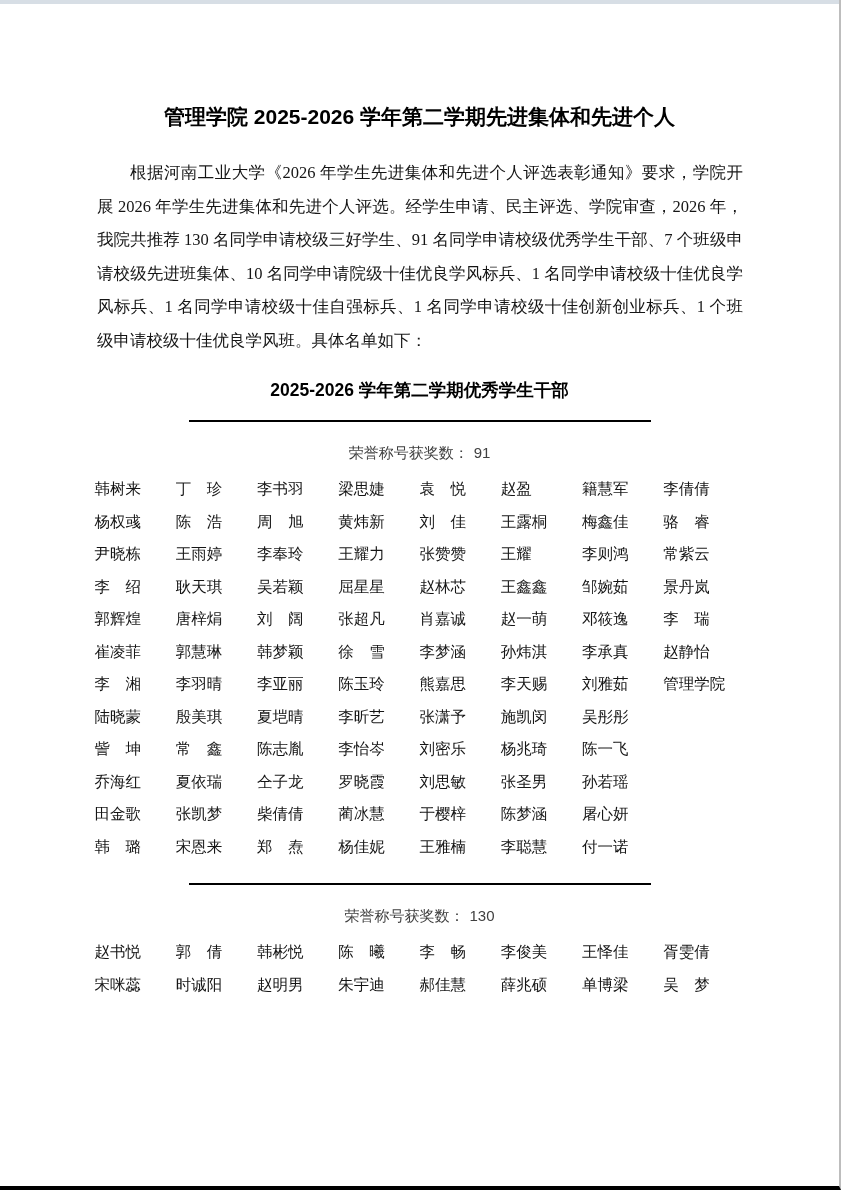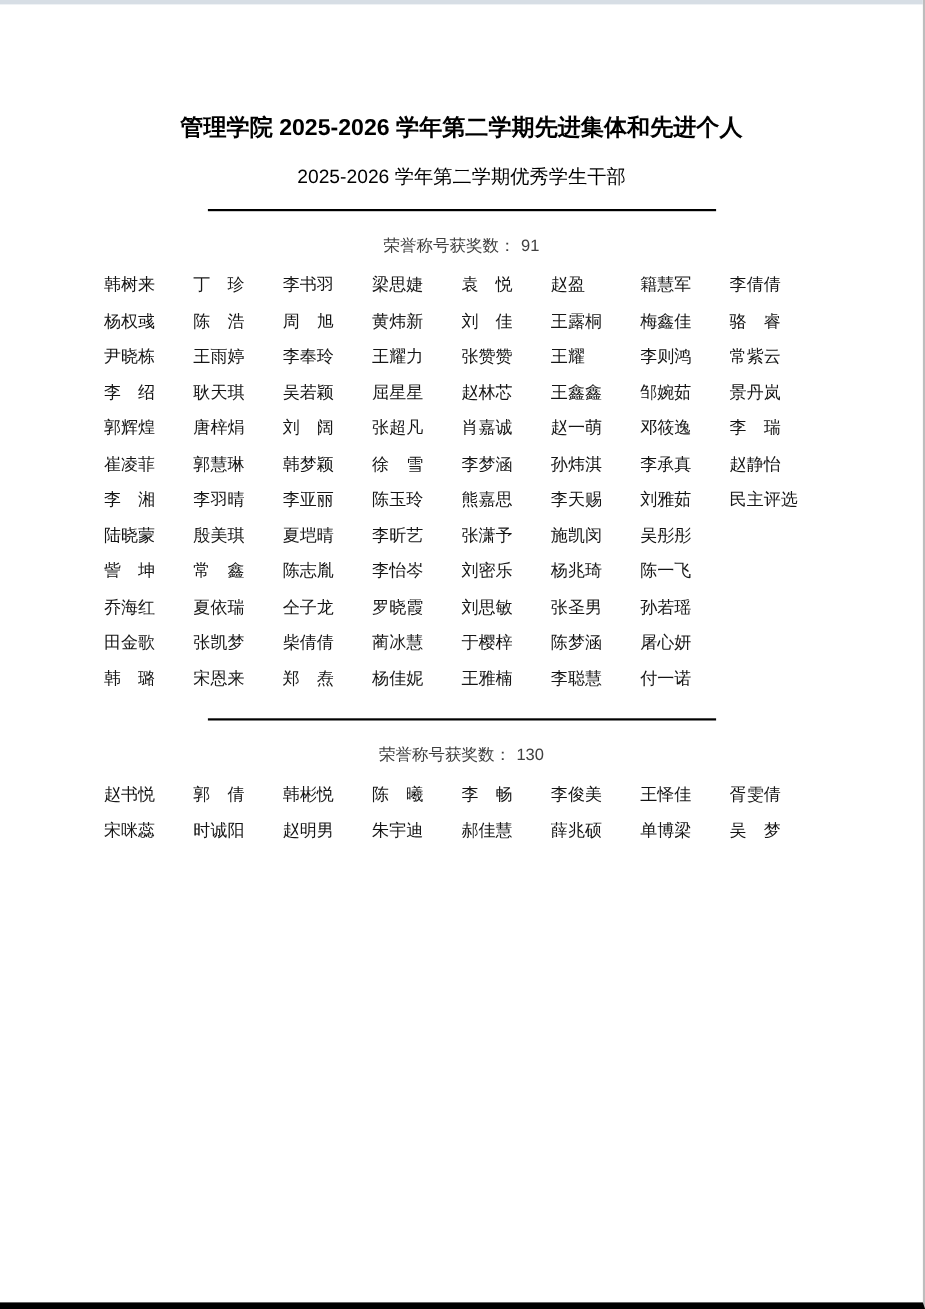--- a/index.html
+++ b/index.html
@@ -3,21 +3,21 @@
 <meta charset="utf-8">
 <style>
   html,body{margin:0;padding:0;background:#e8e8e8;}
   .page{
     position:relative;
     width:841px;height:1190px;
     margin:0;
     background:#ffffff;
     box-sizing:border-box;
     border-right:2px solid #bdbdbd;
-    border-bottom:6px solid #000000;
+    border-bottom:4px solid #000000;
     overflow:hidden;
     font-family:"Liberation Serif","DejaVu Serif",serif;
     color:#111;
   }
   .top-edge{
     position:absolute;top:0;left:0;right:0;height:4px;
     background:#d7dee5;
   }
   .title{
     margin:0;
@@ -36,21 +36,21 @@
     line-height:33.5px;
     text-align:justify;
     text-indent:2em;
     color:#151515;
   }
   .sec-heading{
     margin:0;
     padding-top:24px;
     text-align:center;
     font-family:"Liberation Sans","DejaVu Sans",sans-serif;
-    font-weight:normal;
+    font-weight:bold;
     font-size:17.5px;
     line-height:1.1;
     color:#000;
   }
   .rule{
     width:462px;
     margin:20px auto 0 auto;
     border-top:2.5px solid #000;
     height:0;
   }
@@ -83,20 +83,21 @@
   }
 </style>
 </head>
 <body>
 
 <div class="page">
   <div class="top-edge"></div>
 
   <h1 class="title l1">管理学院 2025-2026 学年第二学期先进集体和先进个人</h1>
 
+  <p class="intro">根据河南工业大学《2026 年学生先进集体和先进个人评选表彰通知》要求，学院开展 2026 年学生先进集体和先进个人评选。经学生申请、民主评选、学院审查，2026 年，我院共推荐 130 名同学申请校级三好学生、91 名同学申请校级优秀学生干部、7 个班级申请校级先进班集体、10 名同学申请院级十佳优良学风标兵、1 名同学申请校级十佳优良学风标兵、1 名同学申请校级十佳自强标兵、1 名同学申请校级十佳创新创业标兵、1 个班级申请校级十佳优良学风班。具体名单如下：</p>
 
   <div id="sections">
       <section>
         <h2 class="sec-heading">2025-2026 学年第二学期优秀学生干部</h2>
         <div class="rule"></div>
         <p class="count-line"><span>荣誉称号获奖数：</span><span class="num">91</span></p>
         <div class="name-grid">
           <span class="name-cell">韩树来</span>
           <span class="name-cell">丁　珍</span>
           <span class="name-cell">李书羽</span>
@@ -145,21 +146,21 @@
           <span class="name-cell">孙炜淇</span>
           <span class="name-cell">李承真</span>
           <span class="name-cell">赵静怡</span>
           <span class="name-cell">李　湘</span>
           <span class="name-cell">李羽晴</span>
           <span class="name-cell">李亚丽</span>
           <span class="name-cell">陈玉玲</span>
           <span class="name-cell">熊嘉思</span>
           <span class="name-cell">李天赐</span>
           <span class="name-cell">刘雅茹</span>
-          <span class="name-cell">民主评选</span>
+          <span class="name-cell">管理学院</span>
           <span class="name-cell">陆晓蒙</span>
           <span class="name-cell">殷美琪</span>
           <span class="name-cell">夏垲晴</span>
           <span class="name-cell">李昕艺</span>
           <span class="name-cell">张潇予</span>
           <span class="name-cell">施凯闵</span>
           <span class="name-cell">吴彤彤</span>
           <span class="name-cell"></span>
           <span class="name-cell">訾　坤</span>
           <span class="name-cell">常　鑫</span>

